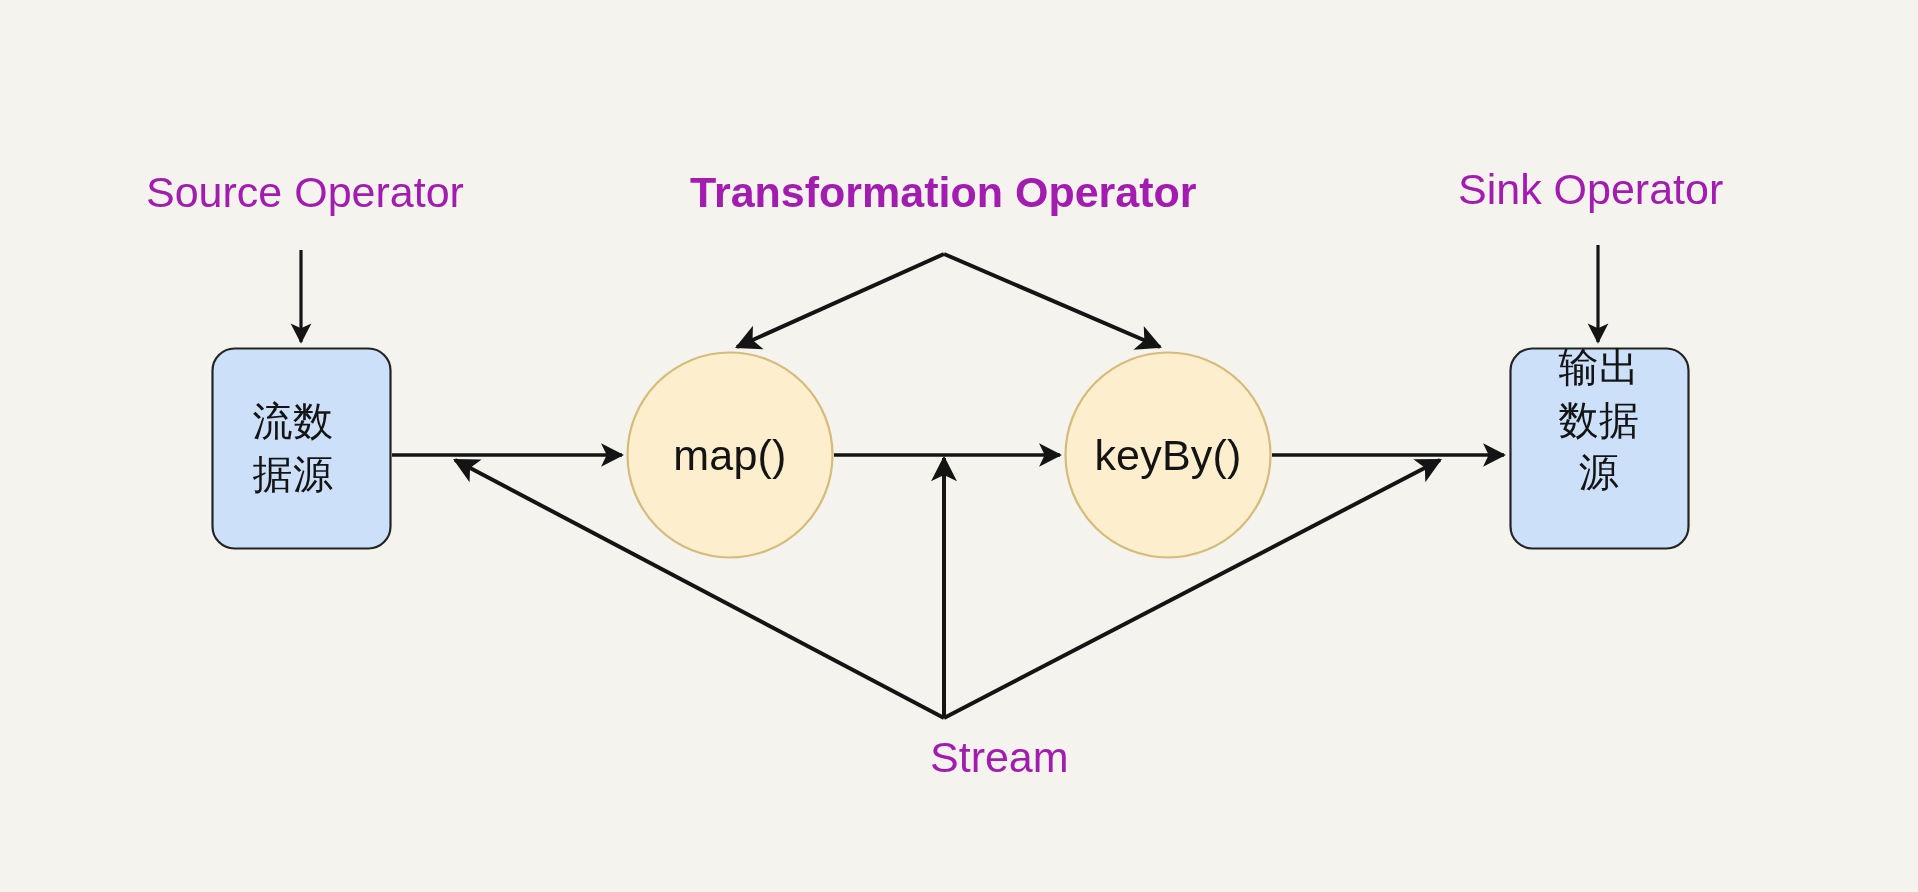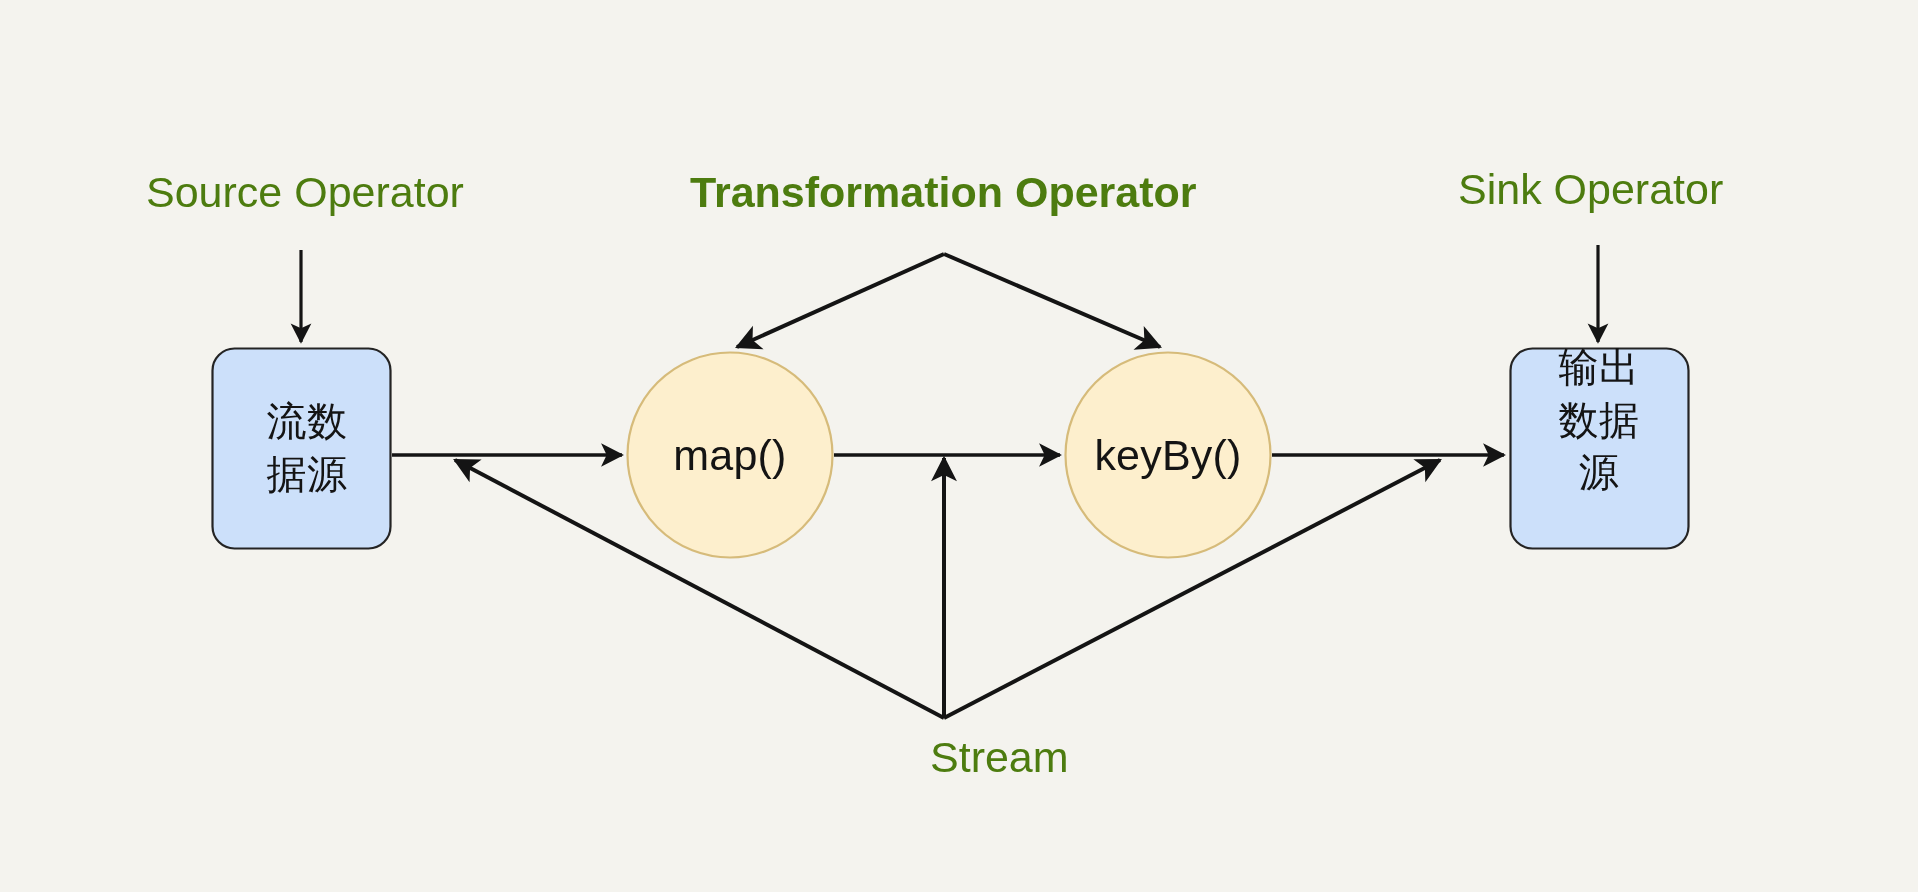--- a/index.html
+++ b/index.html
@@ -30,21 +30,21 @@
     position: absolute;
     display: flex;
     align-items: center;
     justify-content: center;
     text-align: center;
     color: #141414;
     pointer-events: none;
   }
   .caption {
     position: absolute;
-    color: #4d7c0f;
+    color: #a21caf;
     font-size: 43px;
     line-height: 1.05;
     white-space: nowrap;
   }
   .cn-box-text {
     font-size: 40px;
     line-height: 1.32;
     letter-spacing: 0.5px;
     font-family: "DejaVu Sans", "Liberation Sans", sans-serif;
   }
@@ -95,21 +95,21 @@
   </svg>
 
   <div class="caption" style="left:146px; top:170px;">Source Operator</div>
 
   <div class="caption" style="left:690px; top:170px;font-weight:bold;">Transformation Operator</div>
 
   <div class="caption" style="left:1458px; top:167px;">Sink Operator</div>
 
   <div class="caption" style="left:886px; top:735px;margin-left:44px;">Stream</div>
 
-  <div class="node-label cn-box-text" style="left:218px; top:348px; width:178px; height:200px;">
+  <div class="node-label cn-box-text" style="left:204px; top:348px; width:178px; height:200px;">
     <span>
       <span>流数</span><br>
       <span>据源</span>
     </span>
   </div>
 
   <div class="node-label circle-text" style="left:627px; top:352px; width:206px; height:206px;">map()</div>
 
   <div class="node-label circle-text" style="left:1065px; top:352px; width:206px; height:206px;">keyBy()</div>
 

